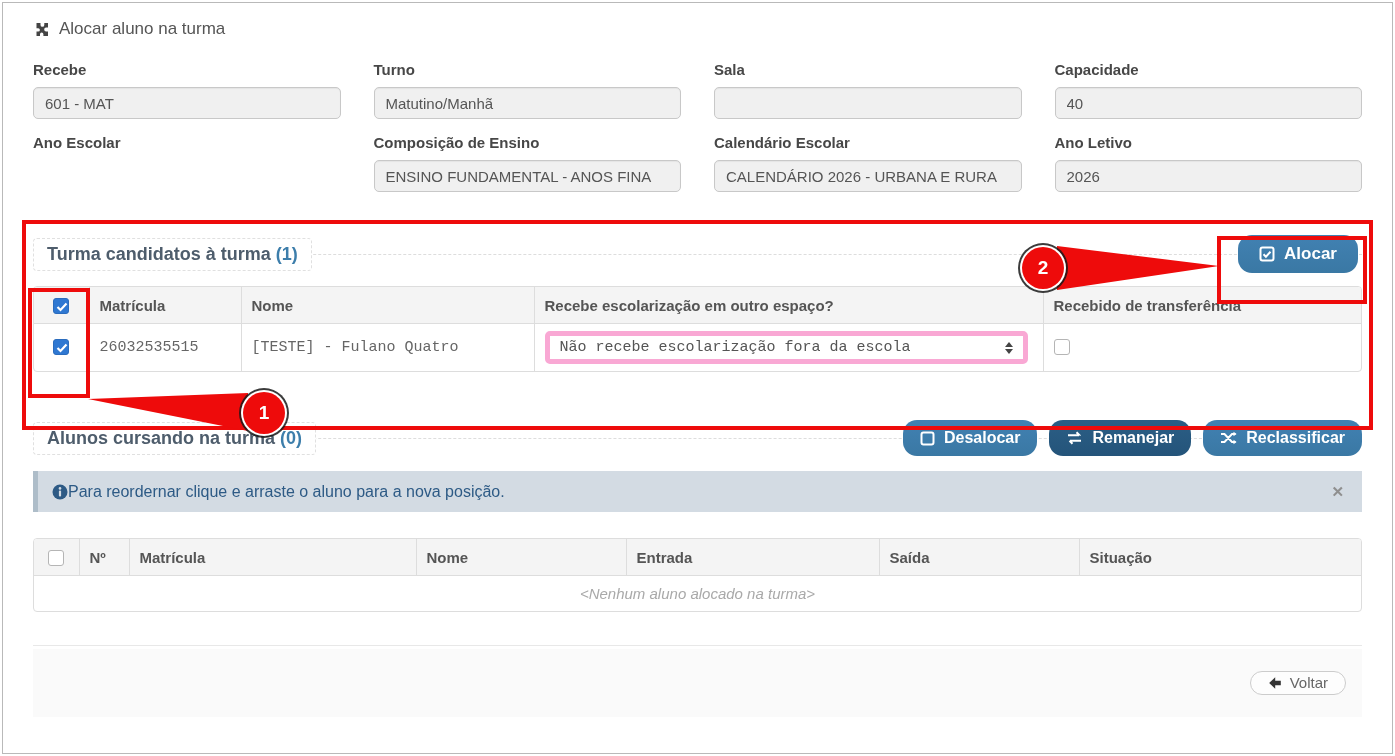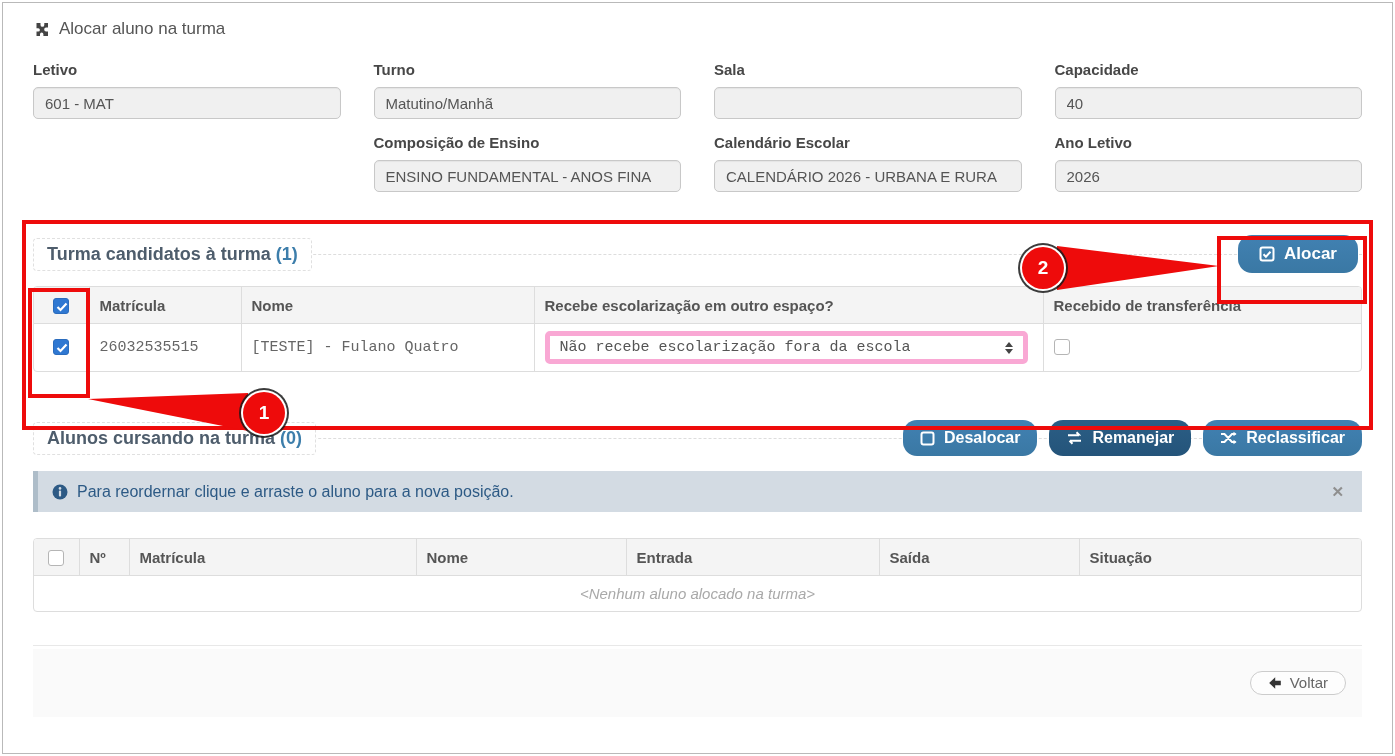--- a/index.html
+++ b/index.html
@@ -58,21 +58,21 @@
 
   
   .sel { display:flex; align-items:center; width:483px; max-width:100%; height:33px; background:#fff;
     border:5px solid #f9a8d4; border-radius:5px; padding:0 10px; font-size:15px; color:#555; cursor:pointer; }
   .sel-arrows { margin-left:auto; display:flex; flex-direction:column; gap:2px; }
   .tri-up { width:0; height:0; border-left:4px solid transparent; border-right:4px solid transparent; border-bottom:5px solid #444; }
   .tri-dn { width:0; height:0; border-left:4px solid transparent; border-right:4px solid transparent; border-top:5px solid #444; }
 
   
   .info { margin-top:13px; height:41px; background:#d3dbe3; border-left:5px solid #aebdc9;
-    display:flex; align-items:center; gap:9px; padding:0 14px; color:#2d5a85; font-size:16px; }
+    display:flex; align-items:center; padding:0 14px; color:#2d5a85; font-size:16px; }
   .info .close { margin-left:auto; color:#8f8f8f; font-size:15px; font-weight:bold; cursor:pointer; padding-right:4px; }
 
   hr.sep { border:none; border-top:1px solid #e8e8e8; margin-top:33px; }
   .footer { margin-top:3px; height:68px; background:#fafafa; display:flex; align-items:center;
     justify-content:flex-end; padding-right:16px; }
   .btn-voltar { display:inline-flex; align-items:center; gap:8px; height:24px; padding:0 17px;
     background:#fdfdfd; border:1px solid #ccc; border-radius:16px; font-size:15px; color:#666;
     font-family:"Liberation Sans",sans-serif; cursor:pointer; }
 
   
@@ -96,36 +96,37 @@
     <span class="icon">
       <svg width="17" height="17" viewBox="0 0 17 17">
           <path fill="#444" d="M3.5 2h4v1.9a1.9 1.9 0 1 0 3.8 0V2H15v4.6h-1.9a1.9 1.9 0 1 0 0 3.8H15V15h-4.6v-1.7a1.7 1.7 0 1 0-3.4 0V15H3.5v-4.4h1.7a1.7 1.7 0 1 0 0-3.4H3.5z"></path>
         </svg>
     </span>
     <span class="ttl">Alocar aluno na turma</span>
   </div>
 
   <div class="form">
     <div class="field">
-      <label>Letivo</label>
+      <label>Recebe</label>
       <input readonly="" value="601 - MAT" style="">
     </div>
     <div class="field">
       <label>Turno</label>
       <input readonly="" value="Matutino/Manhã" style="">
     </div>
     <div class="field">
       <label>Sala</label>
       <input readonly="" value="" style="">
     </div>
     <div class="field">
       <label>Capacidade</label>
       <input readonly="" value="40" style="">
     </div>
     <div class="field">
+      <label>Ano Escolar</label>
     </div>
     <div class="field">
       <label>Composição de Ensino</label>
       <input readonly="" value="ENSINO FUNDAMENTAL - ANOS FINA" style="">
     </div>
     <div class="field">
       <label>Calendário Escolar</label>
       <input readonly="" value="CALENDÁRIO 2026 - URBANA E RURA" style="">
     </div>
     <div class="field">

